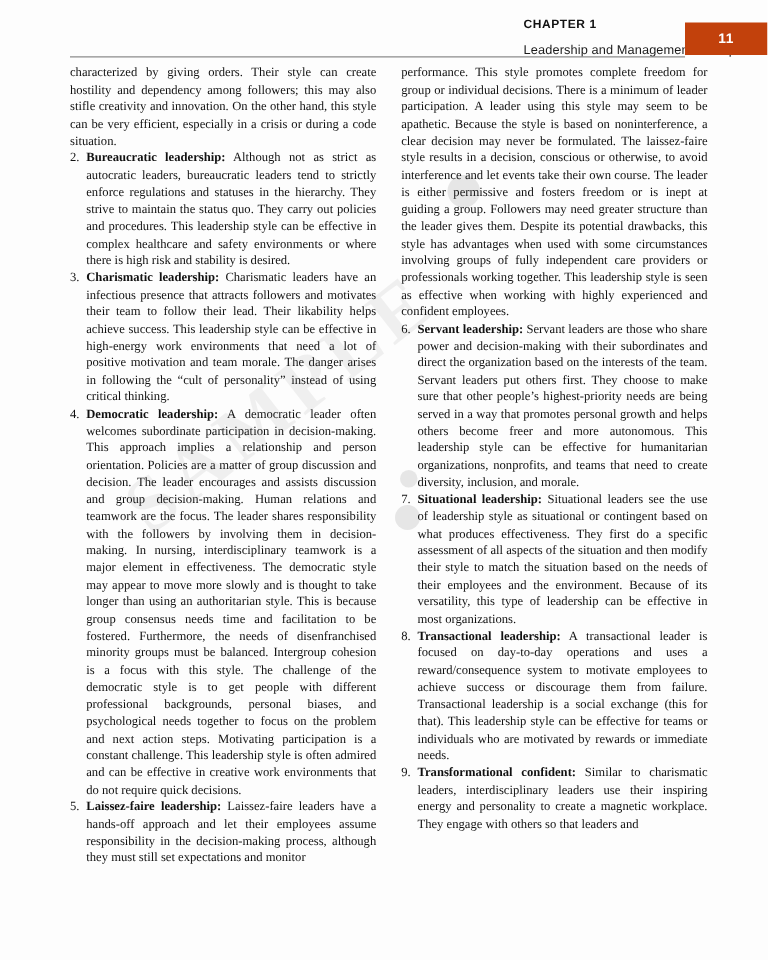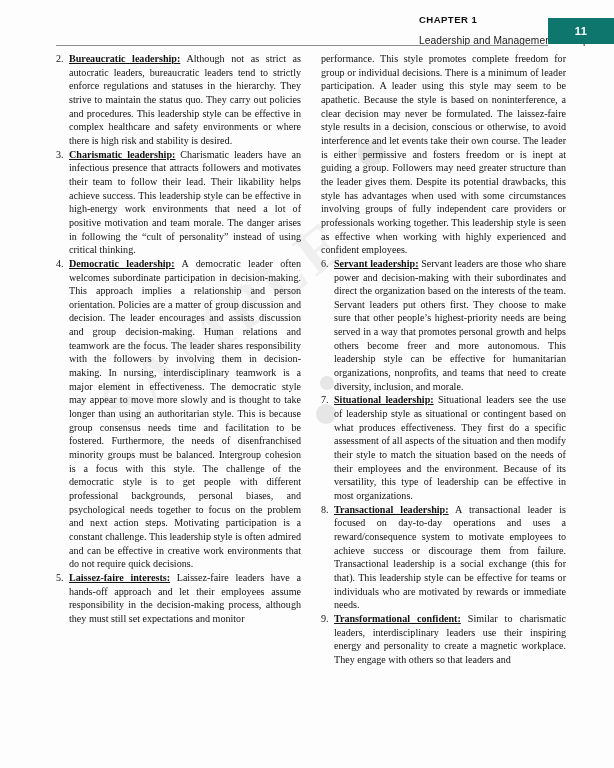--- a/index.html
+++ b/index.html
@@ -55,21 +55,21 @@
     font-size: 10.2px;
     color: #1a1a1a;
     letter-spacing: 0.1px;
   }
   .page-number-box {
     position: absolute;
     top: 18px;
     right: 0px;
     width: 66px;
     height: 26px;
-    background: #0f766e;
+    background: #c2410c;
     display: flex;
     align-items: center;
     justify-content: center;
   }
   .page-number-box span {
     font-family: "Liberation Sans", sans-serif;
     font-weight: bold;
     font-size: 11px;
     color: #ffffff;
     letter-spacing: 0.5px;
@@ -124,21 +124,20 @@
     position: absolute;
     left: 0;
     top: 0;
     width: 11px;
     text-align: left;
     font-size: 10.1px;
     line-height: 13.65px;
   }
   .term {
     font-weight: bold;
-    text-decoration: underline;
   }
 
   
   .watermark {
     position: absolute;
     left: 150px;
     top: 250px;
     width: 330px;
     height: 320px;
     pointer-events: none;
@@ -179,32 +178,33 @@
     </div>
   </div>
   <div class="page-number-box">
     <span>11</span>
   </div>
   <div class="head-rule"></div>
 
   <div class="columns">
 
     <div class="col">
+      <p class="body">characterized by giving orders. Their style can create hostility and dependency among followers; this may also stifle creativity and innovation. On the other hand, this style can be very efficient, especially in a crisis or during a code situation.</p>
       <ol class="styles">
         <li>
           <span class="num">2.</span><span class="term">Bureaucratic leadership:</span><span> Although not as strict as autocratic leaders, bureaucratic leaders tend to strictly enforce regulations and statuses in the hierarchy. They strive to maintain the status quo. They carry out policies and procedures. This leadership style can be effective in complex healthcare and safety environments or where there is high risk and stability is desired.</span>
         </li>
         <li>
           <span class="num">3.</span><span class="term">Charismatic leadership:</span><span> Charismatic leaders have an infectious presence that attracts followers and motivates their team to follow their lead. Their likability helps achieve success. This leadership style can be effective in high-energy work environments that need a lot of positive motivation and team morale. The danger arises in following the “cult of personality” instead of using critical thinking.</span>
         </li>
         <li>
           <span class="num">4.</span><span class="term">Democratic leadership:</span><span> A democratic leader often welcomes subordinate participation in decision-making. This approach implies a relationship and person orientation. Policies are a matter of group discussion and decision. The leader encourages and assists discussion and group decision-making. Human relations and teamwork are the focus. The leader shares responsibility with the followers by involving them in decision-making. In nursing, interdisciplinary teamwork is a major element in effectiveness. The democratic style may appear to move more slowly and is thought to take longer than using an authoritarian style. This is because group consensus needs time and facilitation to be fostered. Furthermore, the needs of disenfranchised minority groups must be balanced. Intergroup cohesion is a focus with this style. The challenge of the democratic style is to get people with different professional backgrounds, personal biases, and psychological needs together to focus on the problem and next action steps. Motivating participation is a constant challenge. This leadership style is often admired and can be effective in creative work environments that do not require quick decisions.</span>
         </li>
         <li>
-          <span class="num">5.</span><span class="term">Laissez-faire interests:</span><span> Laissez-faire leaders have a hands-off approach and let their employees assume responsibility in the decision-making process, although they must still set expectations and monitor</span>
+          <span class="num">5.</span><span class="term">Laissez-faire leadership:</span><span> Laissez-faire leaders have a hands-off approach and let their employees assume responsibility in the decision-making process, although they must still set expectations and monitor</span>
         </li>
       </ol>
     </div>
 
     <div class="col">
       <p class="body">performance. This style promotes complete freedom for group or individual decisions. There is a minimum of leader participation. A leader using this style may seem to be apathetic. Because the style is based on noninterference, a clear decision may never be formulated. The laissez-faire style results in a decision, conscious or otherwise, to avoid interference and let events take their own course. The leader is either permissive and fosters freedom or is inept at guiding a group. Followers may need greater structure than the leader gives them. Despite its potential drawbacks, this style has advantages when used with some circumstances involving groups of fully independent care providers or professionals working together. This leadership style is seen as effective when working with highly experienced and confident employees.</p>
       <ol class="styles">
         <li>
           <span class="num">6.</span><span class="term">Servant leadership:</span><span> Servant leaders are those who share power and decision-making with their subordinates and direct the organization based on the interests of the team. Servant leaders put others first. They choose to make sure that other people’s highest-priority needs are being served in a way that promotes personal growth and helps others become freer and more autonomous. This leadership style can be effective for humanitarian organizations, nonprofits, and teams that need to create diversity, inclusion, and morale.</span>
         </li>

